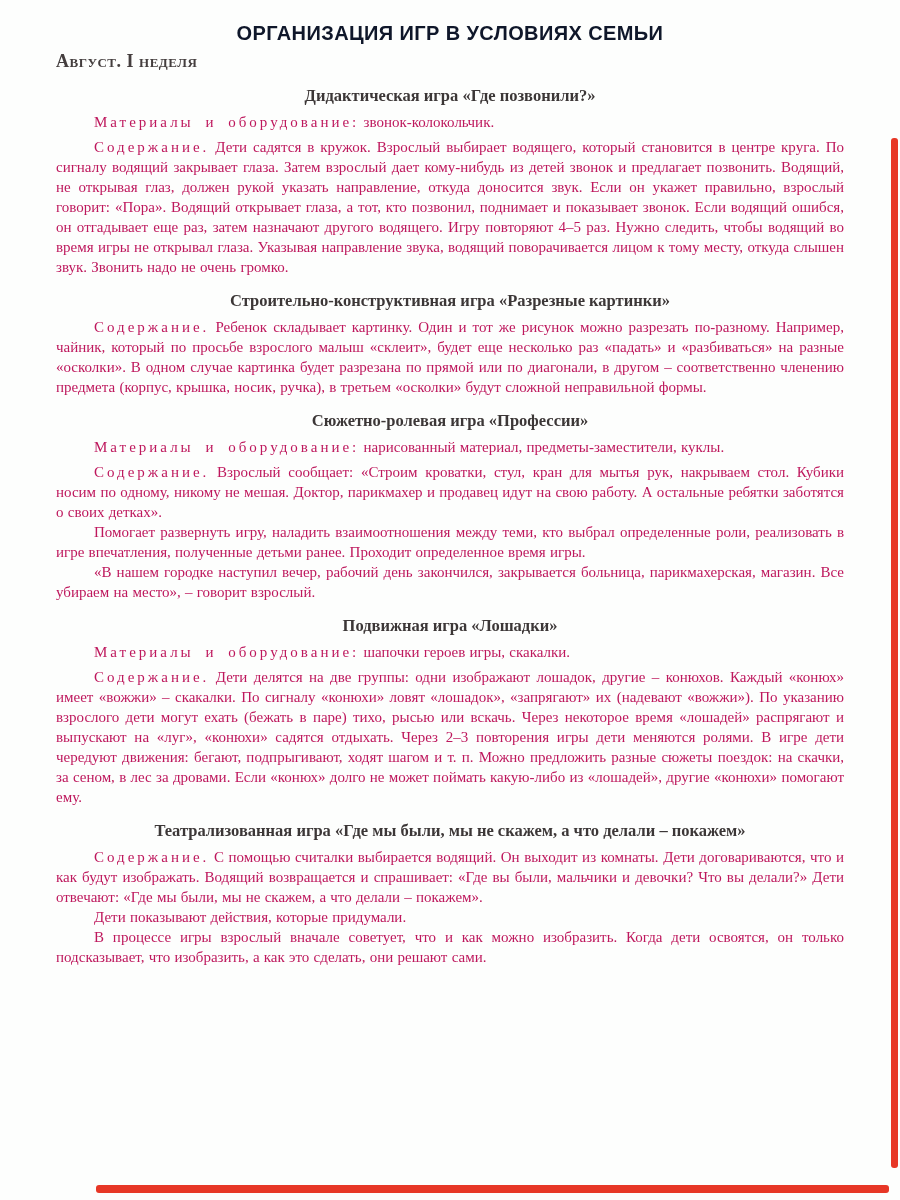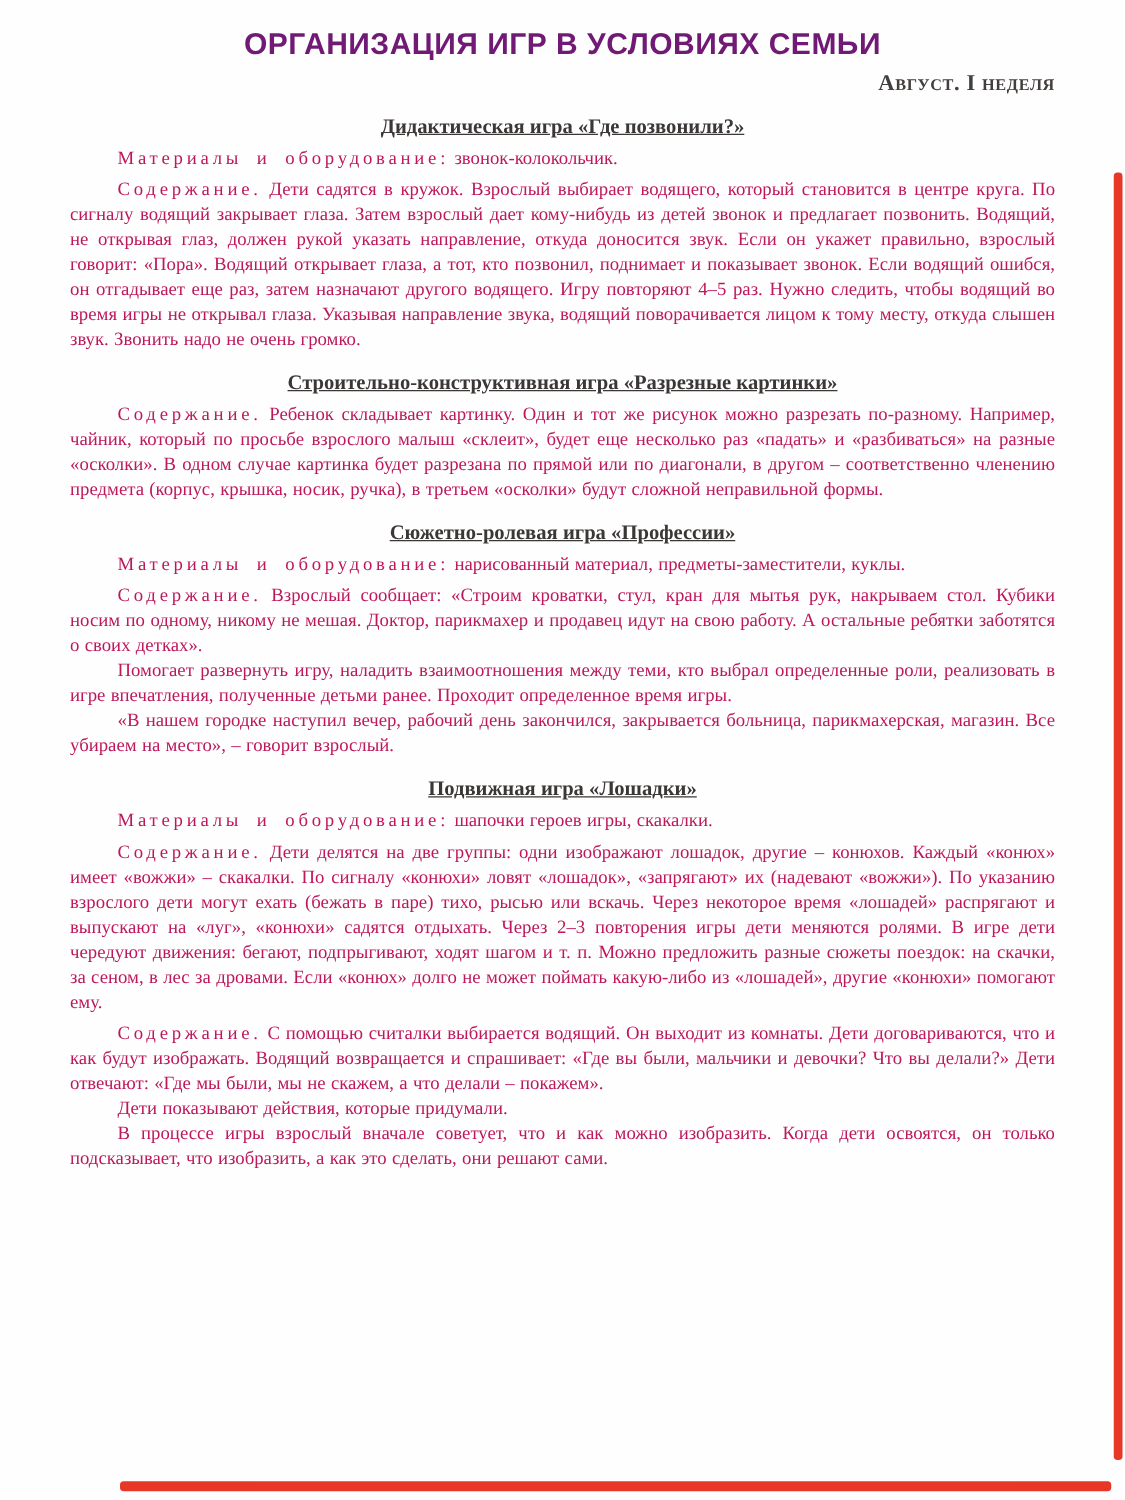--- a/index.html
+++ b/index.html
@@ -13,45 +13,44 @@
     width: 900px; height: 1200px;
     background: #fdfefd;
     font-family: "Liberation Serif", "DejaVu Serif", serif;
     color: #403c3c;
   }
   .content {
     padding: 22px 56px 0 56px;
   }
   h1.doc-title {
     font-family: "Liberation Sans", "DejaVu Sans", sans-serif;
-    font-size: 24px;
+    font-size: 20px;
     font-weight: bold;
     letter-spacing: 0.4px;
     text-align: center;
-    color: #701a75;
+    color: #0f172a;
     margin: 0 0 6px 0;
   }
   .doc-subtitle {
     font-family: "Liberation Serif", serif;
     font-variant: small-caps;
     font-weight: bold;
     font-size: 18px;
-    text-align: right;
+    text-align: left;
     color: #443e3e;
     margin: 0 0 10px 0;
     letter-spacing: 0.5px;
   }
   h2.game-heading {
     font-family: "Liberation Serif", serif;
     font-size: 16.5px;
     font-weight: bold;
     text-align: center;
     color: #3c3737;
     margin: 14px 0 6px 0;
-    text-decoration: underline;
   }
   .para {
     margin: 0;
     font-size: 15px;
     line-height: 20px;
     text-align: justify;
     text-indent: 38px;
     word-spacing: 0.5px;
     color: #be185d;
   }
@@ -108,20 +107,21 @@
       <p class="para">«В нашем городке наступил вечер, рабочий день закончился, закрывается больница, парикмахерская, магазин. Все убираем на место», – говорит взрослый.</p>
     </section>
 
     <section>
       <h2 class="game-heading">Подвижная игра «Лошадки»</h2>
       <p class="para materials"><span class="spaced">Материалы и оборудование:</span> <span>шапочки героев игры, скакалки.</span></p>
       <p class="para content-para"><span class="spaced">Содержание.</span> <span>Дети делятся на две группы: одни изображают лошадок, другие – конюхов. Каждый «конюх» имеет «вожжи» – скакалки. По сигналу «конюхи» ловят «лошадок», «запрягают» их (надевают «вожжи»). По указанию взрослого дети могут ехать (бежать в паре) тихо, рысью или вскачь. Через некоторое время «лошадей» распрягают и выпускают на «луг», «конюхи» садятся отдыхать. Через 2–3 повторения игры дети меняются ролями. В игре дети чередуют движения: бегают, подпрыгивают, ходят шагом и т. п. Можно предложить разные сюжеты поездок: на скачки, за сеном, в лес за дровами. Если «конюх» долго не может поймать какую-либо из «лошадей», другие «конюхи» помогают ему.</span></p>
     </section>
 
     <section>
+      <h2 class="game-heading">Театрализованная игра «Где мы были, мы не скажем, а что делали – покажем»</h2>
       <p class="para content-para"><span class="spaced">Содержание.</span> <span>С помощью считалки выбирается водящий. Он выходит из комнаты. Дети договариваются, что и как будут изображать. Водящий возвращается и спрашивает: «Где вы были, мальчики и девочки? Что вы делали?» Дети отвечают: «Где мы были, мы не скажем, а что делали – покажем».</span></p>
       <p class="para">Дети показывают действия, которые придумали.</p>
       <p class="para">В процессе игры взрослый вначале советует, что и как можно изобразить. Когда дети освоятся, он только подсказывает, что изобразить, а как это сделать, они решают сами.</p>
     </section>
 
   </div>
 
   <div class="edge-right"></div>
   <div class="edge-bottom"></div>
 </div>

